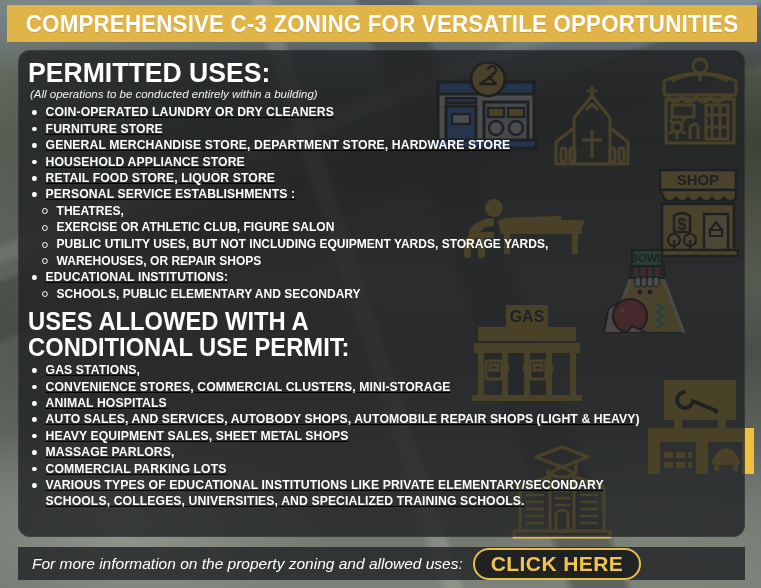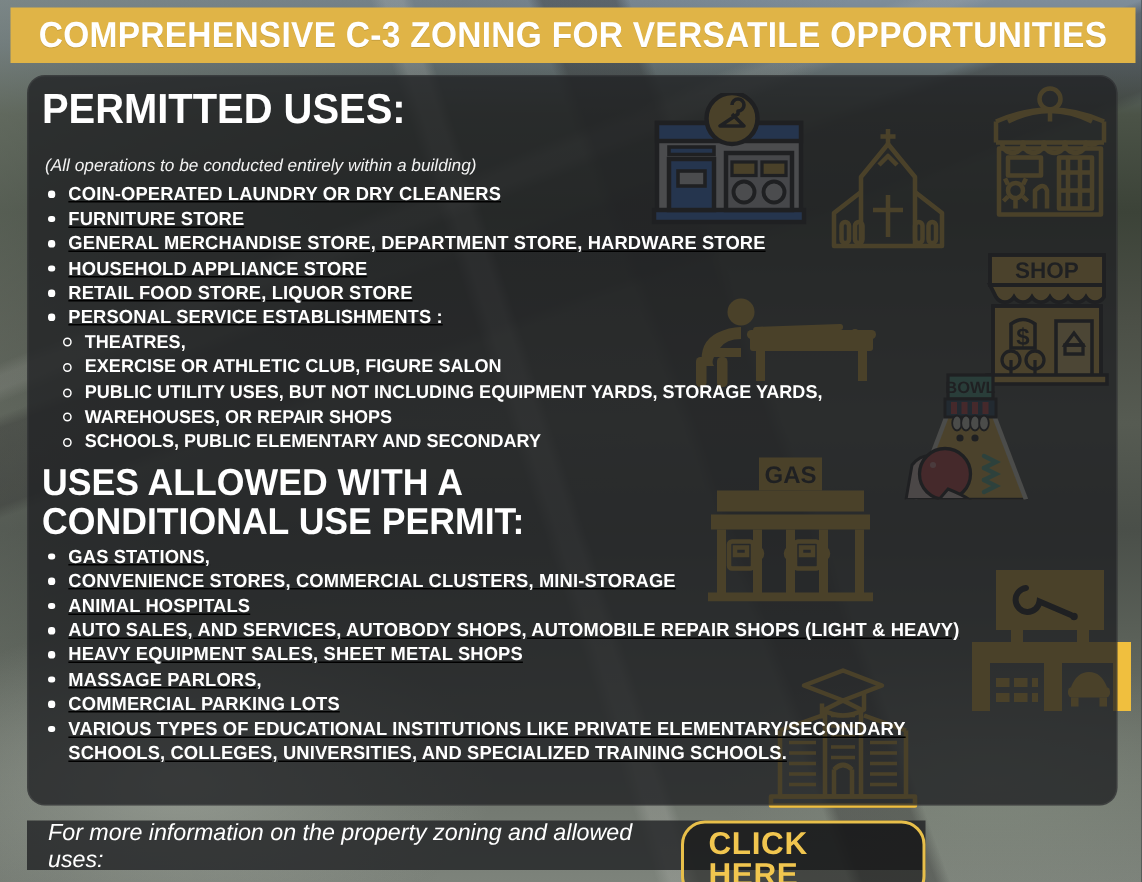--- a/index.html
+++ b/index.html
@@ -58,21 +58,21 @@
     transform:scaleX(.95);transform-origin:left center;
     margin:4px 0 0 10px;line-height:1.05;
   }
   .h2{
     color:#fff;font-size:25px;font-weight:bold;line-height:1.04;
     transform:scaleX(.95);transform-origin:left center;
     margin:6px 0 2px 10px;
   }
   .subnote{
     color:#f2f2f2;font-size:11.5px;font-style:italic;
-    margin:18px 0 4px 12px;
+    margin:1px 0 4px 12px;
   }
 
   ul.lvl1{list-style:none;margin:0;padding:0 0 0 14px;text-decoration:underline;}
   ul.lvl1 > li{
     position:relative;color:#ffffff;font-size:12.6px;font-weight:bold;
     letter-spacing:.1px;line-height:16.4px;
     transform:scaleX(.97);transform-origin:left center;
     padding-left:14px;
   }
   ul.lvl1 > li:before{
@@ -88,23 +88,23 @@
   ul.lvl2 > li:before{
     content:"";position:absolute;left:0;top:5.6px;
     width:4px;height:4px;border-radius:50%;
     border:1.2px solid #ffffff;background:transparent;
   }
   li.cont{padding-left:15px;}
   li.cont:before{display:none;}
 
   
   .bottom-bar{
-    position:absolute;left:18px;top:547px;width:599px;height:33px;
+    position:absolute;left:18px;top:547px;width:727px;height:33px;
     background:rgba(32,34,36,.80);
-    display:flex;align-items:flex-start;
+    display:flex;align-items:center;
   }
   .bottom-text{
     color:#ffffff;font-size:15.5px;font-style:italic;margin-left:14px;
   }
   .click-here{
     margin-left:10px;
     border:2px solid #e8bf4a;border-radius:16px;
     padding:3px 16px 4px 16px;
     color:#f1c64f;font-size:21px;font-weight:bold;letter-spacing:.4px;
     background:rgba(20,20,20,.55);
@@ -351,20 +351,23 @@
         <li>HOUSEHOLD APPLIANCE STORE</li>
         <li>RETAIL FOOD STORE, LIQUOR STORE</li>
         <li>PERSONAL SERVICE ESTABLISHMENTS :</li>
       </ul>
       <ul class="lvl2">
         <li>THEATRES,</li>
         <li>EXERCISE OR ATHLETIC CLUB, FIGURE SALON</li>
         <li>PUBLIC UTILITY USES, BUT NOT INCLUDING EQUIPMENT YARDS, STORAGE YARDS,</li>
         <li>WAREHOUSES, OR REPAIR SHOPS</li>
       </ul>
+      <ul class="lvl1">
+        <li>EDUCATIONAL INSTITUTIONS:</li>
+      </ul>
       <ul class="lvl2">
         <li>SCHOOLS, PUBLIC ELEMENTARY AND SECONDARY</li>
       </ul>
 
       <div class="h2">
         <span>USES ALLOWED WITH A</span><br>
         <span>CONDITIONAL USE PERMIT:</span>
       </div>
 
       <ul class="lvl1">

